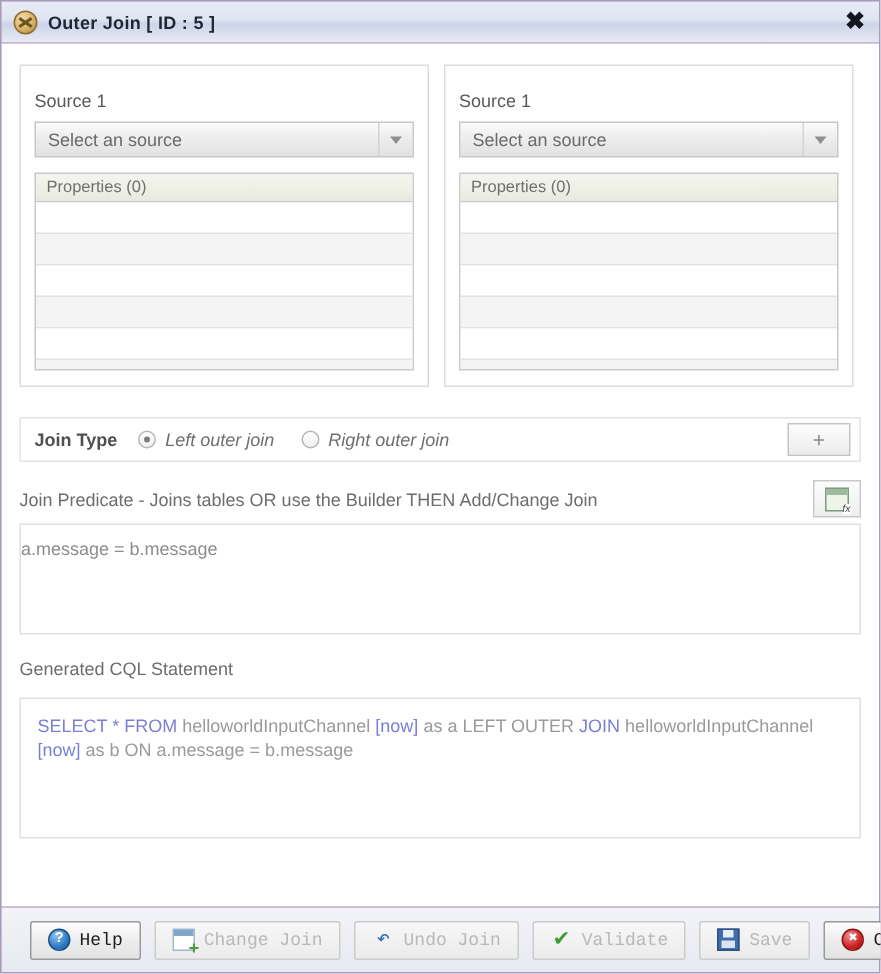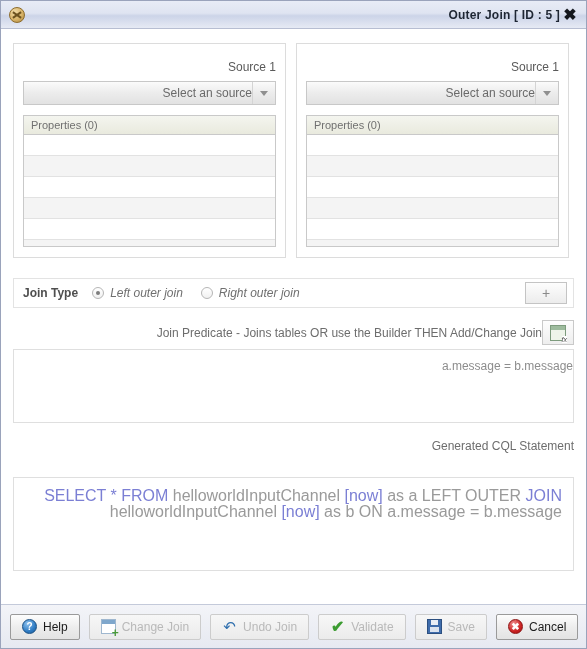--- a/index.html
+++ b/index.html
@@ -20,21 +20,20 @@
   
   #window {
     position: absolute;
     left: 0; top: 0;
     width: 587px; height: 649px;
     box-sizing: border-box;
     border: 1px solid #9aa3bb;
     background: #ec4899;
     display: flex;
     flex-direction: column;
-    text-align: right;
   }
 
   
   #titlebar {
     height: 28px;
     flex: 0 0 28px;
     box-sizing: border-box;
     background: linear-gradient(to bottom, #e8ecf6 0%, #dfe4f1 45%, #ccd4e8 55%, #e6eaf4 100%);
     border-bottom: 1px solid #b7bed2;
     display: flex;
@@ -288,44 +287,45 @@
     cursor: text;
   }
 
   
   #cql-label {
     margin-top: 16px;
     font-size: 12px;
     color: #6d6d6d;
   }
   #cql-box {
-    margin-top: 24px;
+    margin-top: 12px;
     box-sizing: border-box;
     height: 94px;
     border: 1px solid #dfdfdf;
     background: #ffffff;
     padding: 10px 11px;
-    font-size: 16px;
+    font-size: 12px;
     line-height: 16px;
     overflow: hidden;
   }
   .kw  { color: #7b7fd4; }
   .idf { color: #9a9a9a; }
 
   
   #buttonbar {
     flex: 0 0 44px;
     height: 44px;
     box-sizing: border-box;
     border-top: 1px solid #c4cada;
     background: linear-gradient(to bottom, #f3f4f8 0%, #e6e9f1 100%);
     display: flex;
     align-items: center;
-    padding: 0 9px;
+    padding: 0 19px;
     gap: 9px;
+    font-family: Liberation Mono, monospace;
   }
   .btn {
     box-sizing: border-box;
     height: 26px;
     border: 1px solid #9a9a9a;
     border-radius: 2px;
     background: linear-gradient(to bottom, #fdfdfd 0%, #ededed 50%, #e3e3e3 100%);
     display: flex;
     align-items: center;
     justify-content: center;

